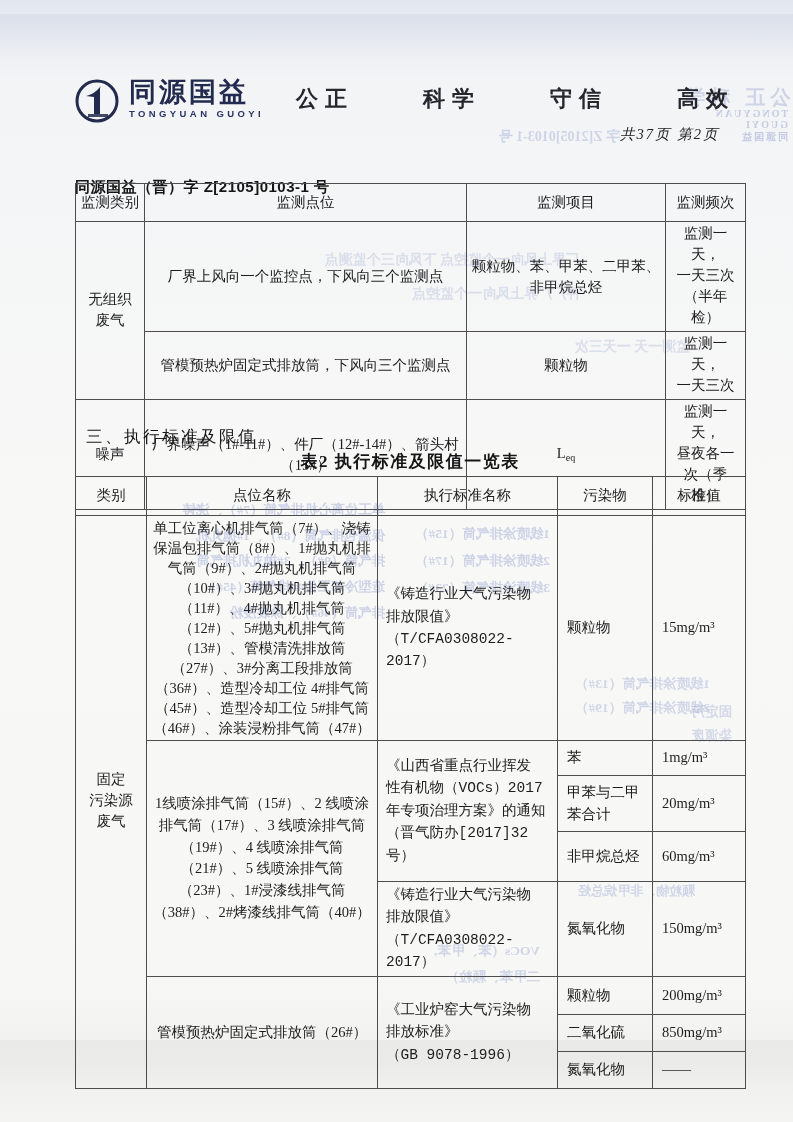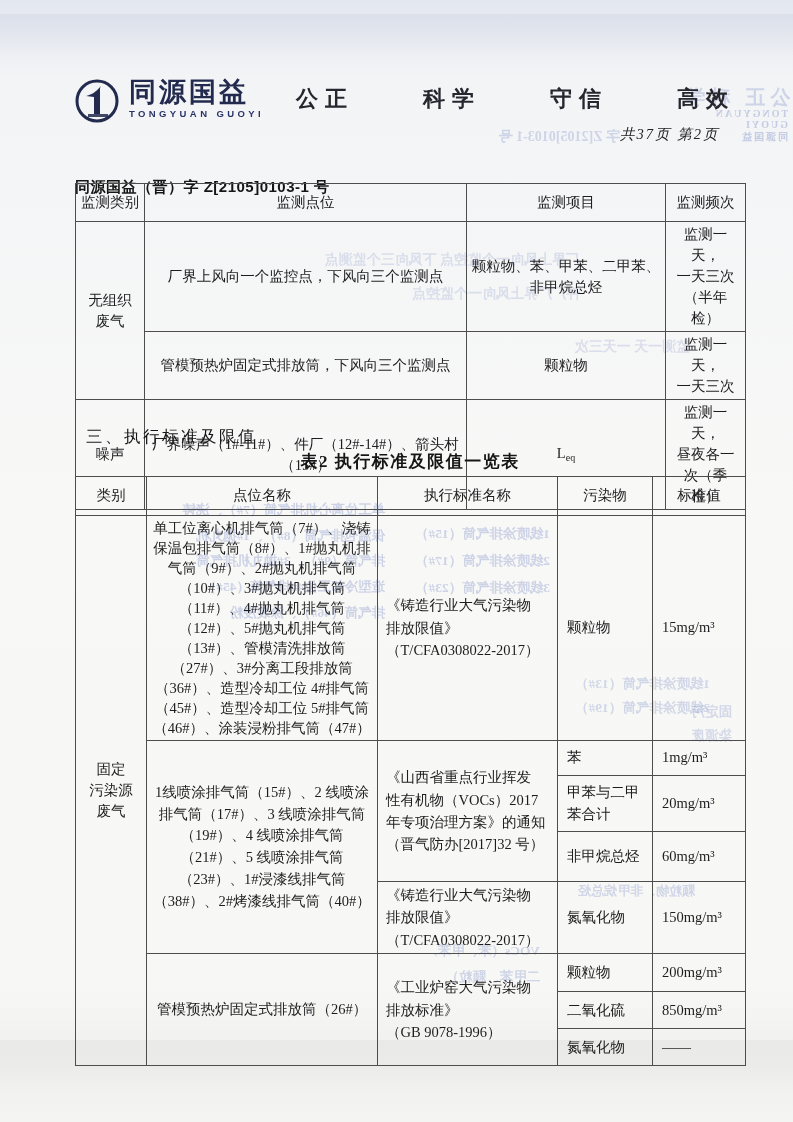--- a/index.html
+++ b/index.html
@@ -36,21 +36,21 @@
   .t2-title{position:absolute;left:75px;top:450px;width:670px;text-align:center;
     font-size:17px;font-weight:600;letter-spacing:1.5px;color:#161616;}
 
   
   table{border-collapse:collapse;table-layout:fixed;position:absolute;left:75px;width:670px;}
   #table1{top:183px;}
   #table2{top:476px;}
   td{border:1px solid #4d4d4d;vertical-align:middle;text-align:center;
      font-size:14.5px;line-height:1.45;padding:2px 4px;color:#1d1d1f;
      overflow:hidden;}
-  .prelines{white-space:pre-line;}
+  .prelines{white-space:pre-line;font-family:Liberation Mono, monospace;}
   .left{text-align:left;padding-left:9px;padding-right:4px;}
   .pointA{line-height:1.38;padding:2px 0;font-family:Liberation Serif, serif;}
   .pointB{line-height:1.5;padding:2px 6px;}
   .stdcell{text-align:left;padding-left:8px;line-height:1.55;}
   sub.eq{font-size:10px;vertical-align:-3px;letter-spacing:0;}
 
   
   .bleed{position:absolute;transform:scaleX(-1);color:rgba(118,138,198,.30);
     filter:blur(.5px);font-weight:bold;pointer-events:none;white-space:pre-line;
     font-family:"Liberation Serif","DejaVu Serif",serif;}

